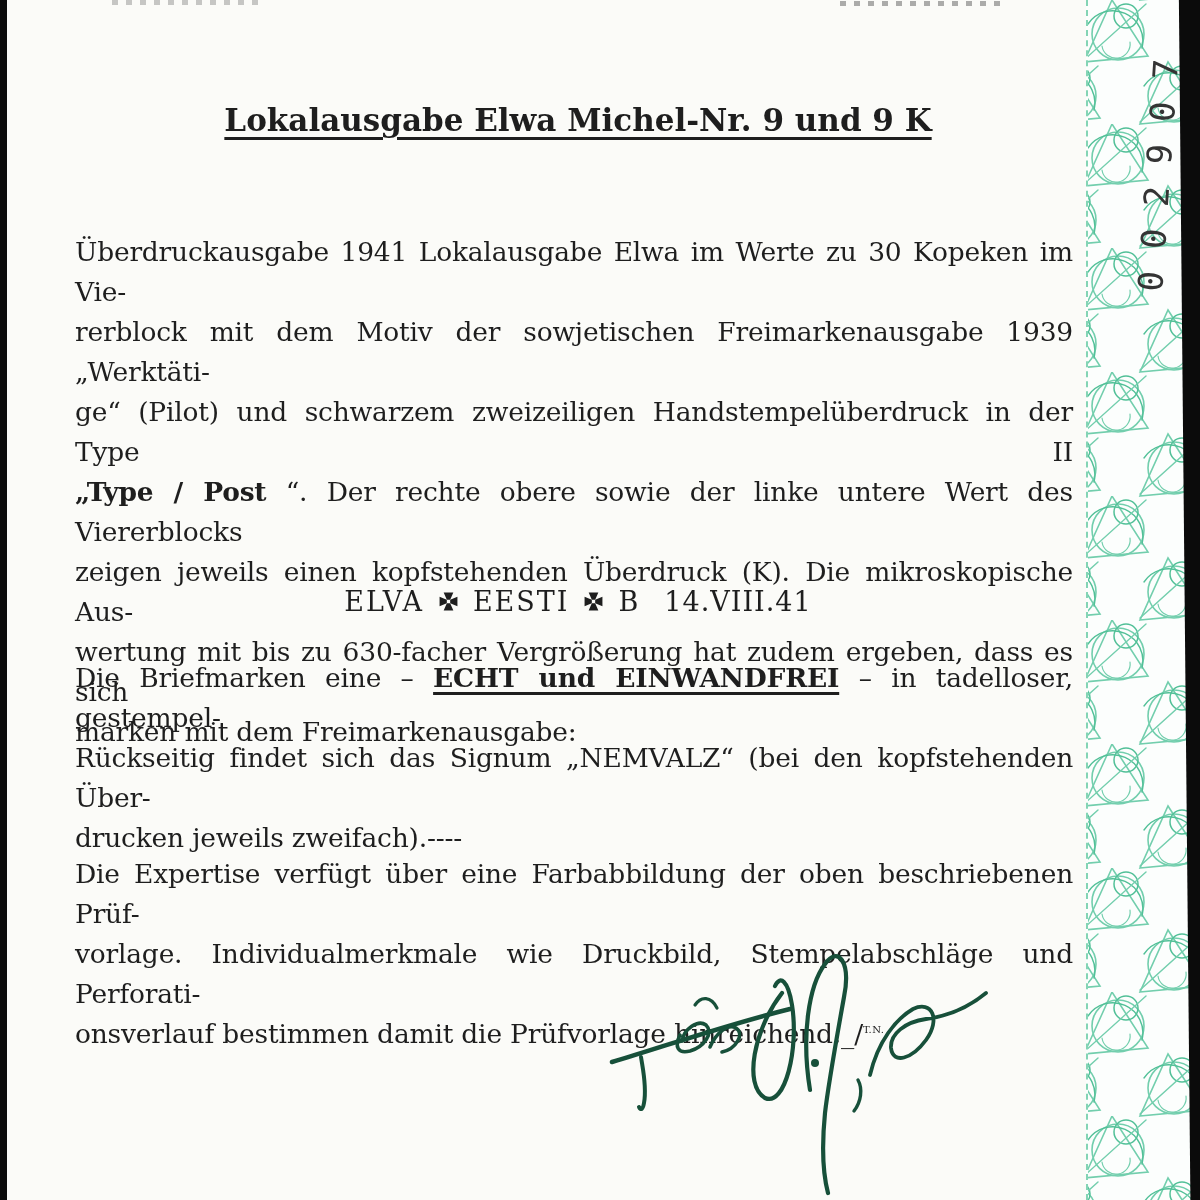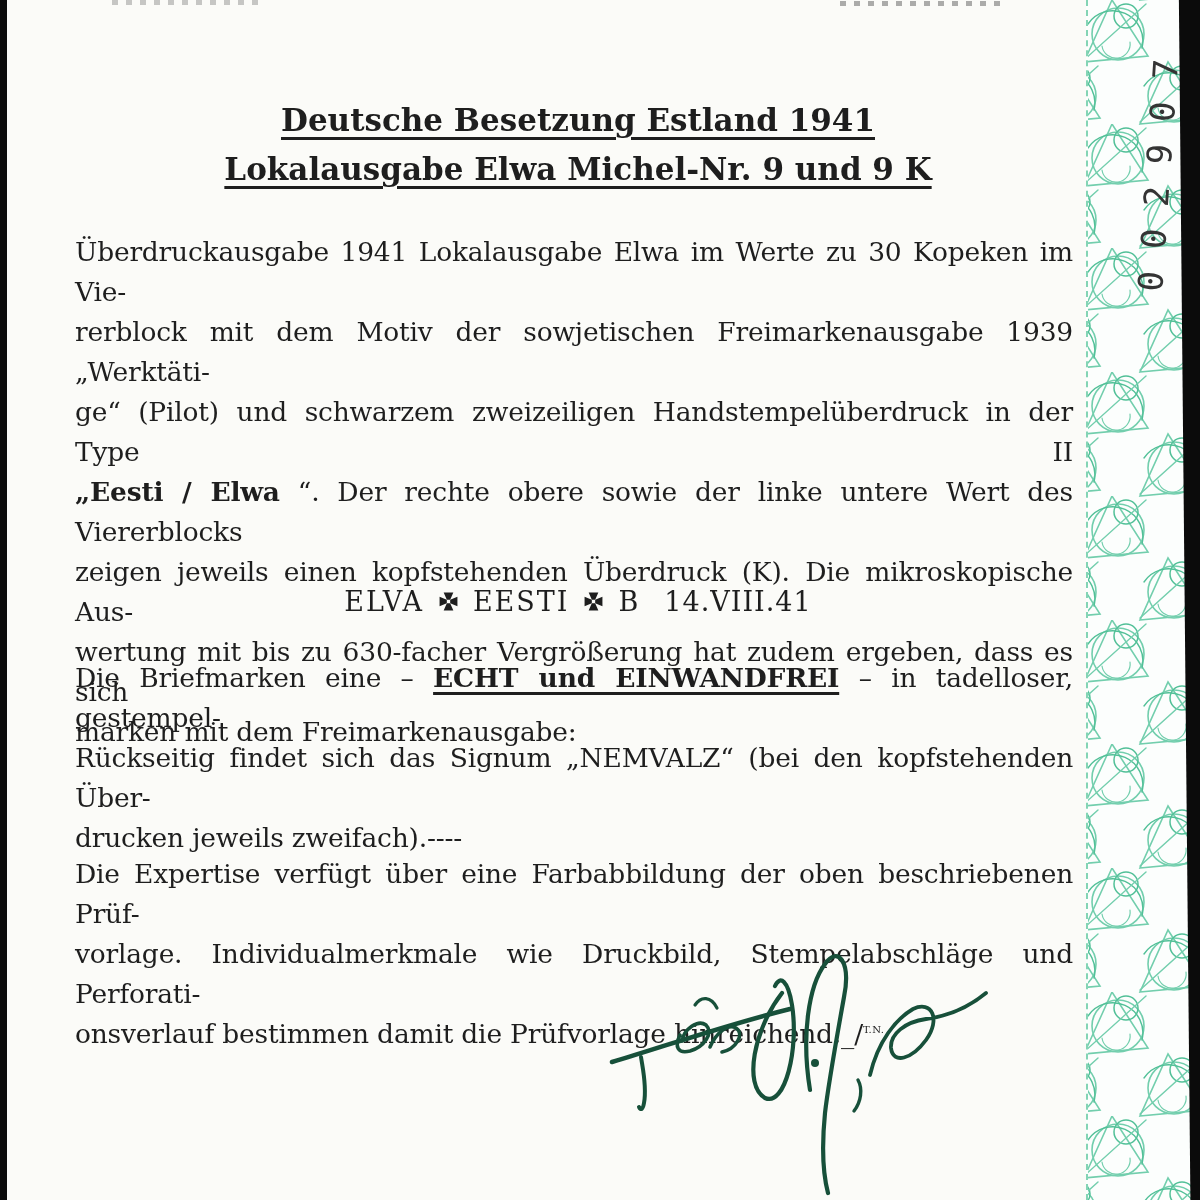--- a/index.html
+++ b/index.html
@@ -78,29 +78,28 @@
   </div>
 
   <div class="serial">002907</div>
 
   <div class="edge-left"></div>
   <div class="edge-right"></div>
   <div class="remnant r1"></div>
   <div class="remnant r2"></div>
 
   <div class="title-block">
-    <div class="title-line">Deutsche Besetzung Estland 1941</div>
     <div class="title-line">Lokalausgabe Elwa Michel-Nr. 9 und 9 K</div>
   </div>
 
   <div class="para" id="para-1">
       <div class="line"><span>Überdruckausgabe 1941 Lokalausgabe Elwa im Werte zu 30 Kopeken im Vie-</span></div>
       <div class="line"><span>rerblock mit dem Motiv der sowjetischen Freimarkenausgabe 1939 „Werktäti-</span></div>
       <div class="line"><span>ge“ (Pilot) und schwarzem zweizeiligen Handstempelüberdruck in der Type II</span></div>
-      <div class="line"><span class="b">„Eesti / Elwa</span><span> “. Der rechte obere sowie der linke untere Wert des Viererblocks</span></div>
+      <div class="line"><span class="b">„Type / Post</span><span> “. Der rechte obere sowie der linke untere Wert des Viererblocks</span></div>
       <div class="line"><span>zeigen jeweils einen kopfstehenden Überdruck (K). Die mikroskopische Aus-</span></div>
       <div class="line"><span>wertung mit bis zu 630-facher Vergrößerung hat zudem ergeben, dass es sich</span></div>
       <div class="line last"><span>marken mit dem Freimarkenausgabe:</span></div>
     </div>
 
   <div class="cancel-line">
     <span>ELVA</span>
     <svg class="cross" viewBox="-10 -10 20 20">
       <g fill="#1e1e1e">
         <path d="M-1.6,-1.6 L-8.5,-4.6 L-8.5,4.6 L-1.6,1.6 Z"></path>

